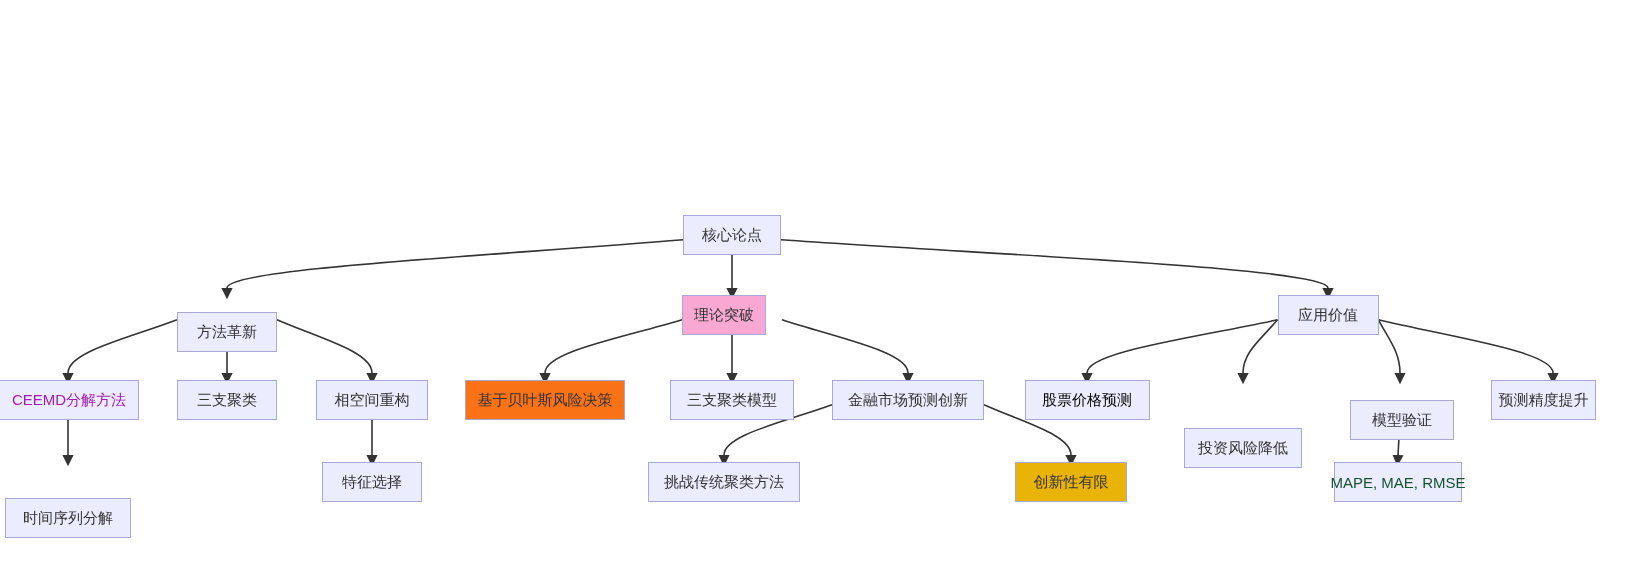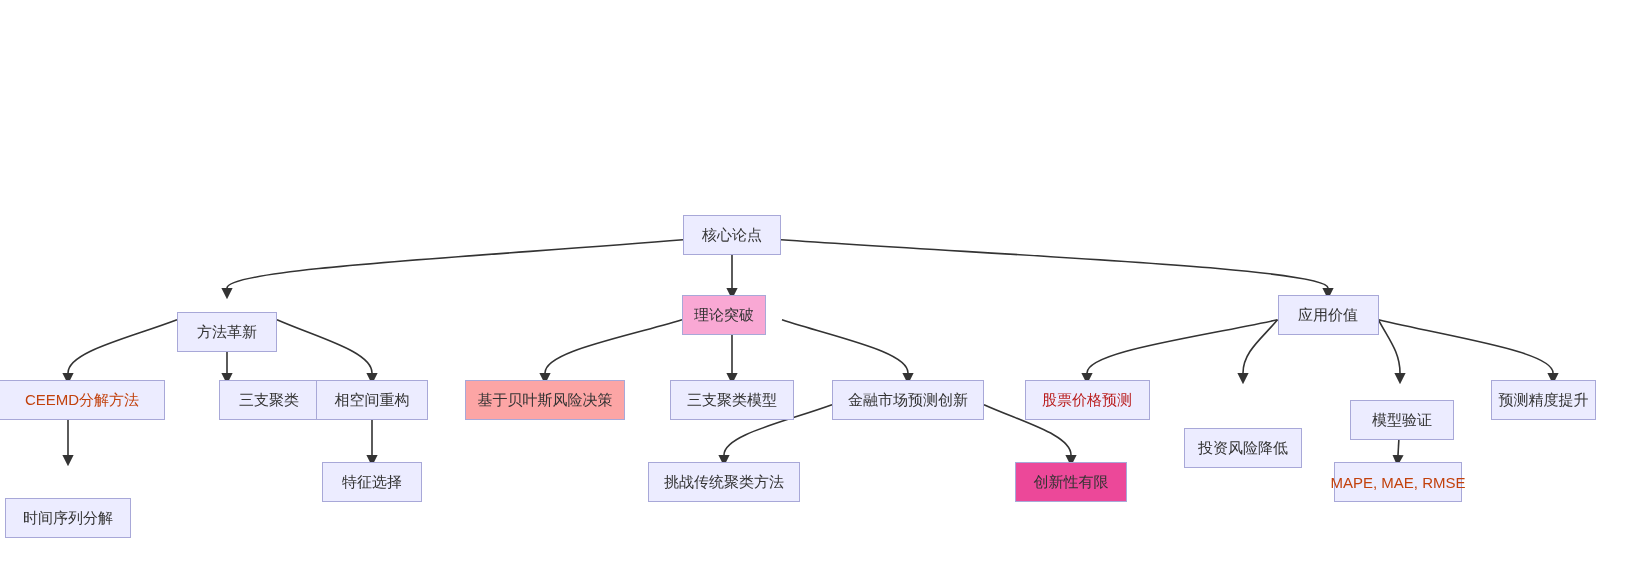--- a/index.html
+++ b/index.html
@@ -71,29 +71,29 @@
         <path d="M 832 404.8 C 783.4 422.37, 724 434.92, 724 455" class="edge" stroke="#333333" marker-end="url(#arrow)"></path>
         <path d="M 984 404.8 C 1023.15 422.37, 1071 434.92, 1071 455" class="edge" stroke="#333333" marker-end="url(#arrow)"></path>
         <path d="M 1400 420 L 1398 455" class="edge" stroke="#333333" marker-end="url(#arrow)"></path>
       </g>
   </svg>
   <div id="node-layer">
       <div class="node" style="left: 683px; top: 215px; width: 98px; background: rgb(236, 236, 255); border-color: rgb(168, 168, 216); color: rgb(51, 51, 51);">核心论点</div>
       <div class="node" style="left: 177px; top: 295px; width: 100px; background: rgb(236, 236, 255); border-color: rgb(168, 168, 216); color: rgb(51, 51, 51); margin-top: 17px;">方法革新</div>
       <div class="node" style="left: 682px; top: 295px; width: 84px; background: #f9a8d4; border-color: rgb(168, 168, 216); color: rgb(51, 51, 51);">理论突破</div>
       <div class="node" style="left: 1277.5px; top: 295px; width: 101px; background: rgb(236, 236, 255); border-color: rgb(168, 168, 216); color: rgb(51, 51, 51);">应用价值</div>
-      <div class="node" style="left: -1px; top: 380px; width: 166px; background: rgb(236, 236, 255); border-color: rgb(168, 168, 216); color: #c2410c;">CEEMD分解方法</div>
-      <div class="node" style="left: 177px; top: 380px; width: 100px; background: rgb(236, 236, 255); border-color: rgb(168, 168, 216); color: rgb(51, 51, 51); margin-left: 42px;">三支聚类</div>
+      <div class="node" style="left: -1px; top: 380px; width: 140px; background: rgb(236, 236, 255); border-color: rgb(168, 168, 216); color: #a21caf;">CEEMD分解方法</div>
+      <div class="node" style="left: 177px; top: 380px; width: 100px; background: rgb(236, 236, 255); border-color: rgb(168, 168, 216); color: rgb(51, 51, 51);">三支聚类</div>
       <div class="node" style="left: 316px; top: 380px; width: 112px; background: rgb(236, 236, 255); border-color: rgb(168, 168, 216); color: rgb(51, 51, 51);">相空间重构</div>
-      <div class="node" style="left: 465px; top: 380px; width: 160px; background: #fca5a5; border-color: rgb(168, 168, 216); color: rgb(51, 51, 51);">基于贝叶斯风险决策</div>
+      <div class="node" style="left: 465px; top: 380px; width: 160px; background: #f97316; border-color: rgb(168, 168, 216); color: rgb(51, 51, 51);">基于贝叶斯风险决策</div>
       <div class="node" style="left: 670px; top: 380px; width: 124px; background: rgb(236, 236, 255); border-color: rgb(168, 168, 216); color: rgb(51, 51, 51);">三支聚类模型</div>
       <div class="node" style="left: 832px; top: 380px; width: 152px; background: rgb(236, 236, 255); border-color: rgb(168, 168, 216); color: rgb(51, 51, 51);">金融市场预测创新</div>
-      <div class="node" style="left: 1024.5px; top: 380px; width: 125px; background: rgb(236, 236, 255); border-color: rgb(168, 168, 216); color: #b91c1c;">股票价格预测</div>
+      <div class="node" style="left: 1024.5px; top: 380px; width: 125px; background: rgb(236, 236, 255); border-color: rgb(168, 168, 216); color: #000000;">股票价格预测</div>
       <div class="node" style="left: 1184px; top: 380px; width: 118px; background: rgb(236, 236, 255); border-color: rgb(168, 168, 216); color: rgb(51, 51, 51); margin-top: 48px;">投资风险降低</div>
       <div class="node" style="left: 1350px; top: 400px; width: 104px; background: rgb(236, 236, 255); border-color: rgb(168, 168, 216); color: rgb(51, 51, 51);">模型验证</div>
       <div class="node" style="left: 1491px; top: 380px; width: 105px; background: rgb(236, 236, 255); border-color: rgb(168, 168, 216); color: rgb(51, 51, 51);">预测精度提升</div>
       <div class="node" style="left: 5px; top: 462px; width: 126px; background: rgb(236, 236, 255); border-color: rgb(168, 168, 216); color: rgb(51, 51, 51); margin-top: 36px;">时间序列分解</div>
       <div class="node" style="left: 322px; top: 462px; width: 100px; background: rgb(236, 236, 255); border-color: rgb(168, 168, 216); color: rgb(51, 51, 51);">特征选择</div>
       <div class="node" style="left: 648px; top: 462px; width: 152px; background: rgb(236, 236, 255); border-color: rgb(168, 168, 216); color: rgb(51, 51, 51);">挑战传统聚类方法</div>
-      <div class="node" style="left: 1015px; top: 462px; width: 112px; background: #ec4899; border-color: rgb(168, 168, 216); color: rgb(51, 51, 51);">创新性有限</div>
-      <div class="node" style="left: 1334px; top: 462px; width: 128px; background: rgb(236, 236, 255); border-color: rgb(168, 168, 216); color: #c2410c;">MAPE, MAE, RMSE</div>
+      <div class="node" style="left: 1015px; top: 462px; width: 112px; background: #eab308; border-color: rgb(168, 168, 216); color: rgb(51, 51, 51);">创新性有限</div>
+      <div class="node" style="left: 1334px; top: 462px; width: 128px; background: rgb(236, 236, 255); border-color: rgb(168, 168, 216); color: #14532d;">MAPE, MAE, RMSE</div>
     </div>
 </div>
 
 </body></html>

